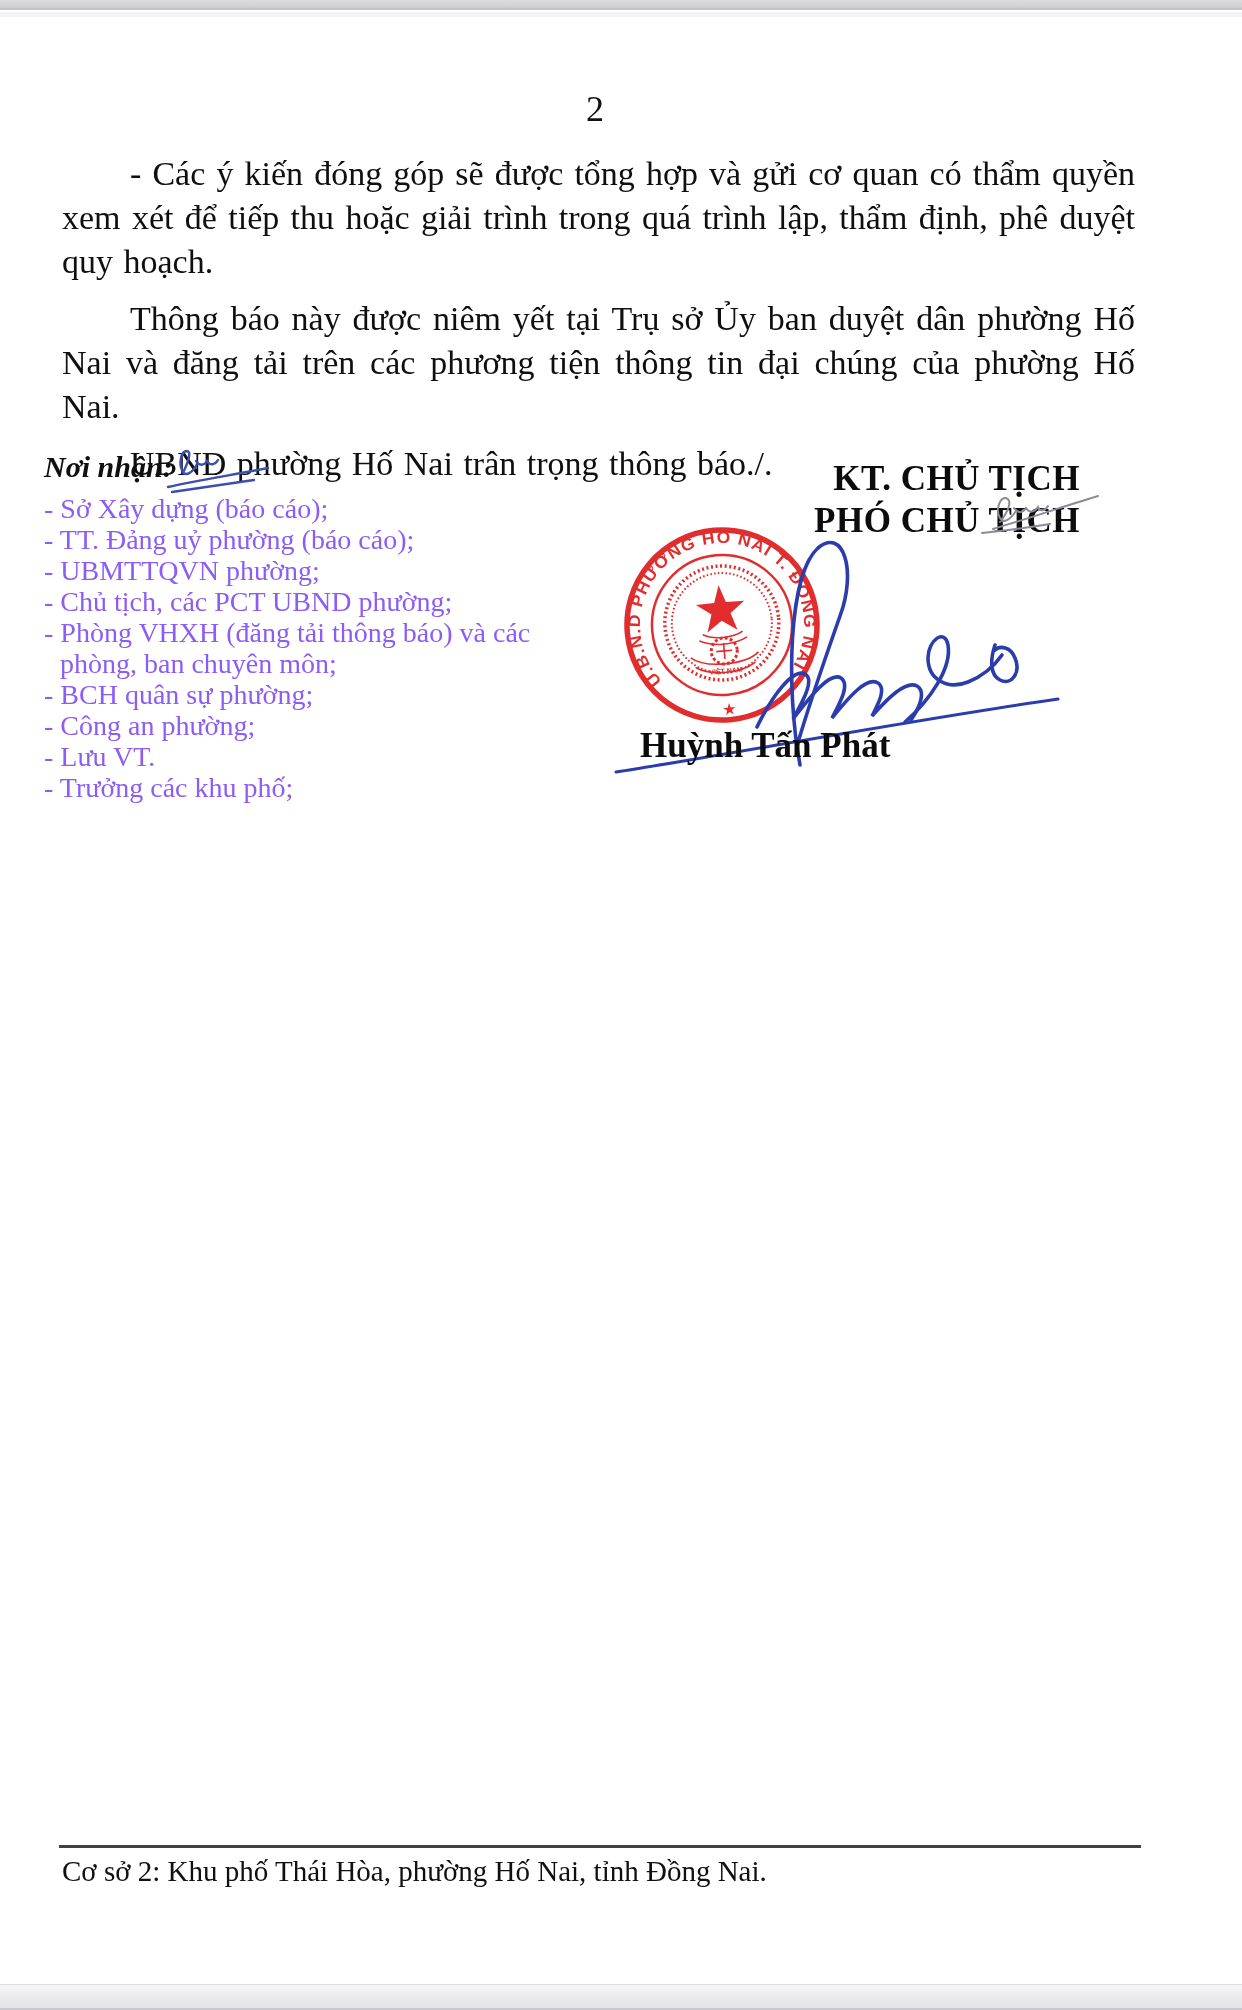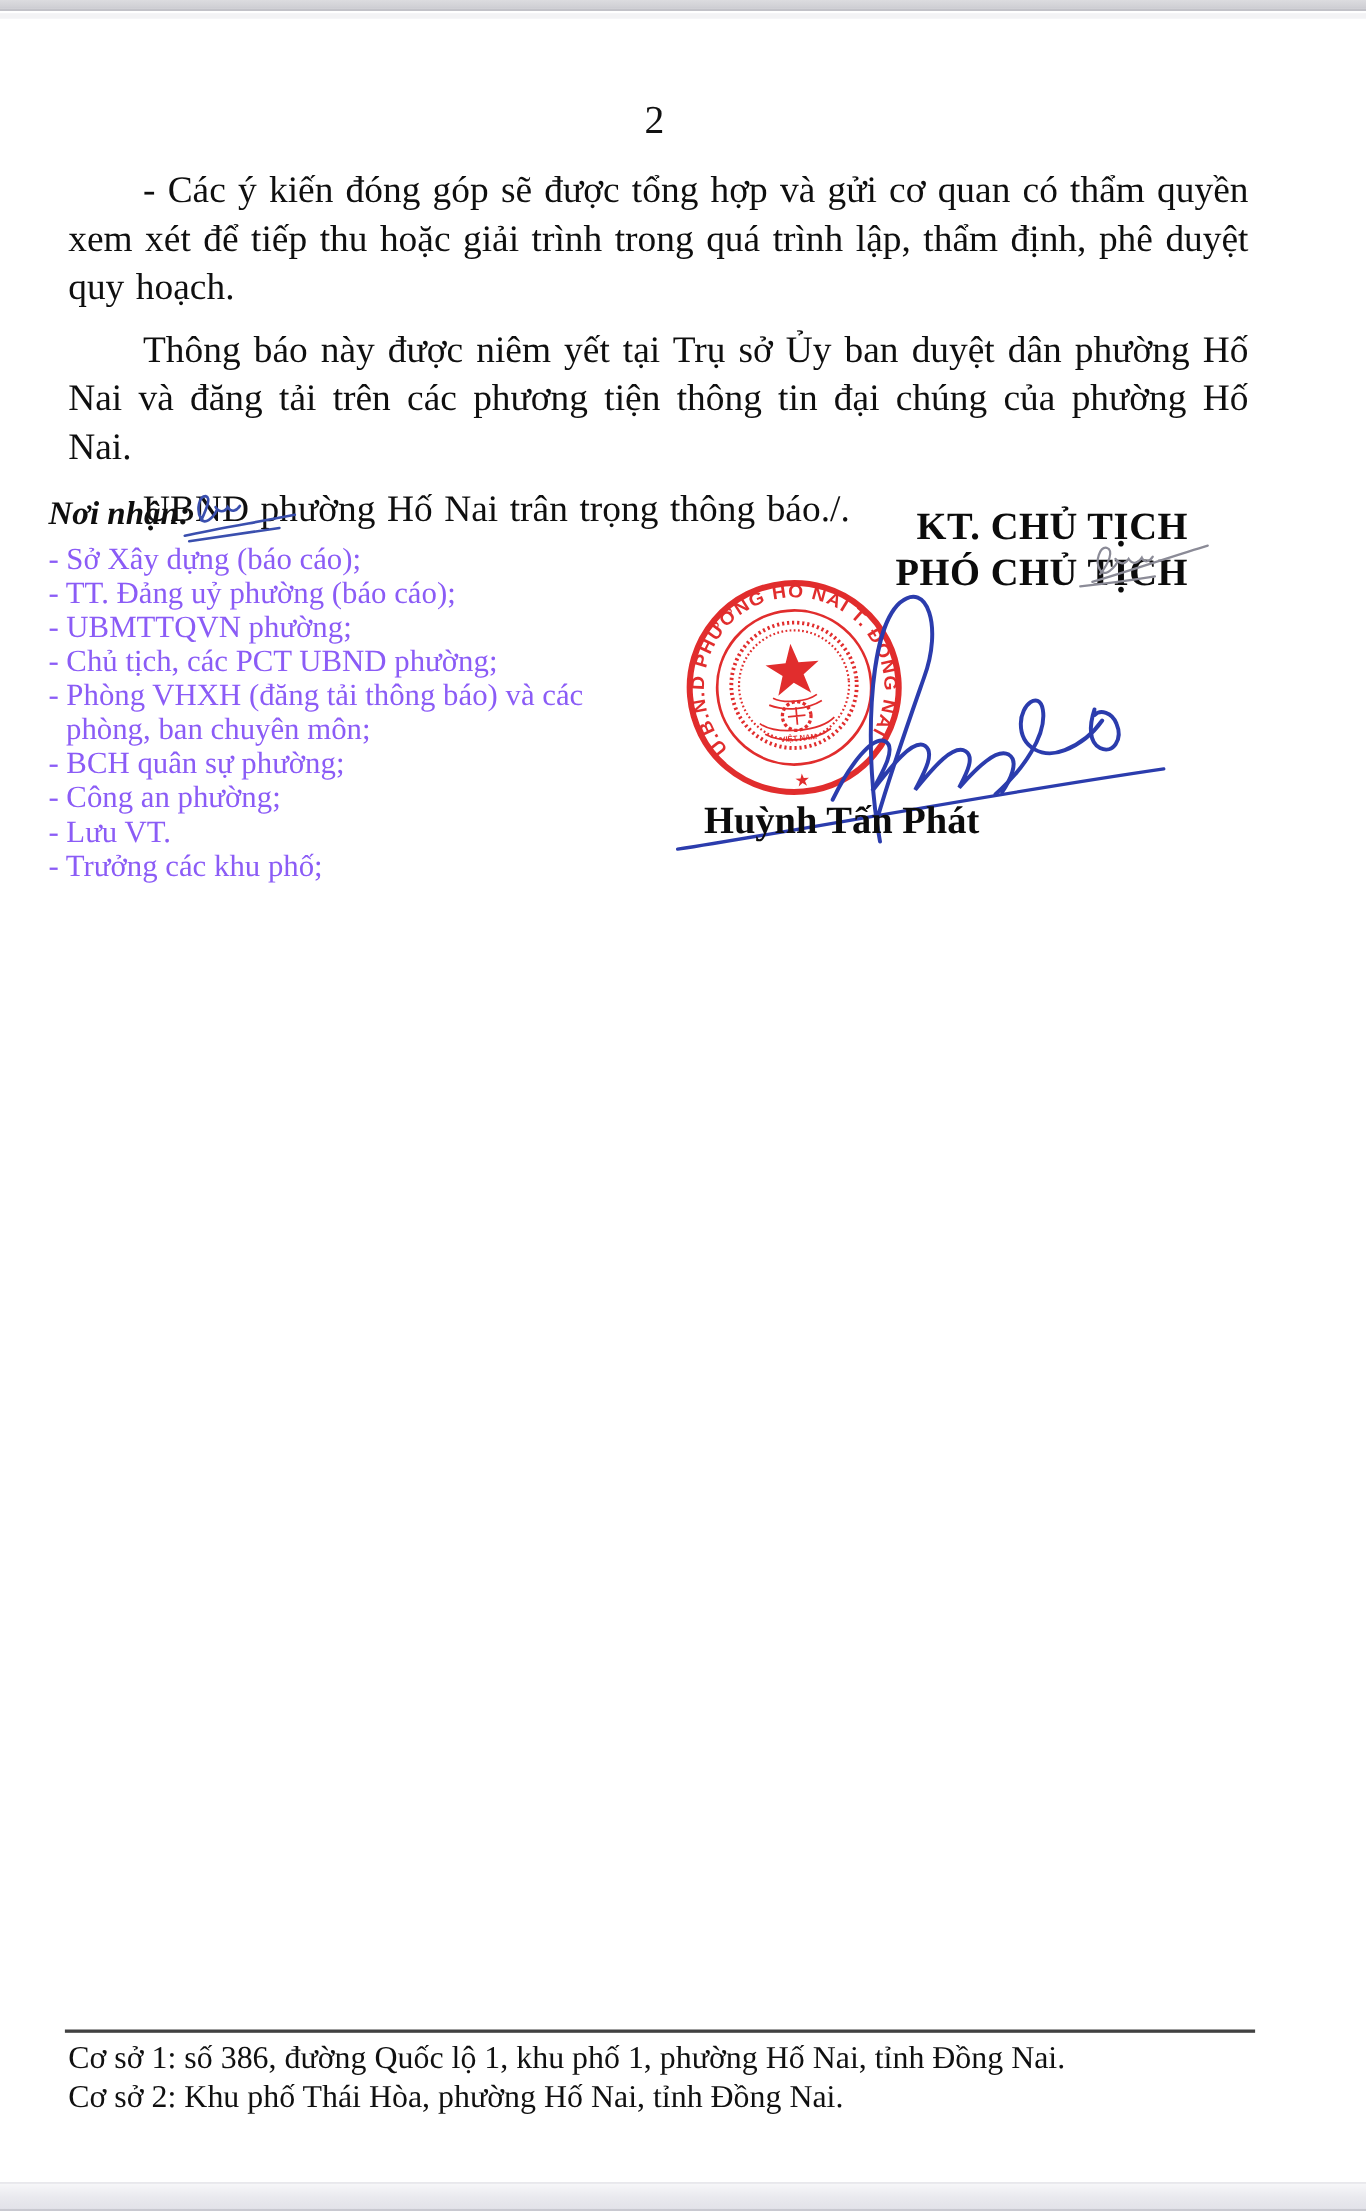--- a/index.html
+++ b/index.html
@@ -157,17 +157,16 @@
     <path d="M 905 722 C 930 700 952 668 948 645 C 945 628 928 640 928 658 C 928 680 948 690 968 682 C 983 676 995 665 1002 655"></path>
     <path d="M 995 645 C 990 660 990 675 1000 680 C 1012 686 1021 672 1015 658 C 1011 647 1000 645 995 650"></path>
     <path d="M 616 772 C 720 756 900 722 1058 699" stroke-width="3"></path>
   </g>
 </svg>
 
 <div class="signer-name">Huỳnh Tấn Phát</div>
 
 <div class="footer-rule"></div>
 <div class="footer-text">
-  <div>Cơ sở 1: số 386, đường Quốc lộ 1, khu phố 1, phường Hố Nai, tỉnh Đồng Nai.</div>
   <div>Cơ sở 2: Khu phố Thái Hòa, phường Hố Nai, tỉnh Đồng Nai.</div>
 </div>
 
 <div class="chrome-bottom"></div>
 
 </body></html>

